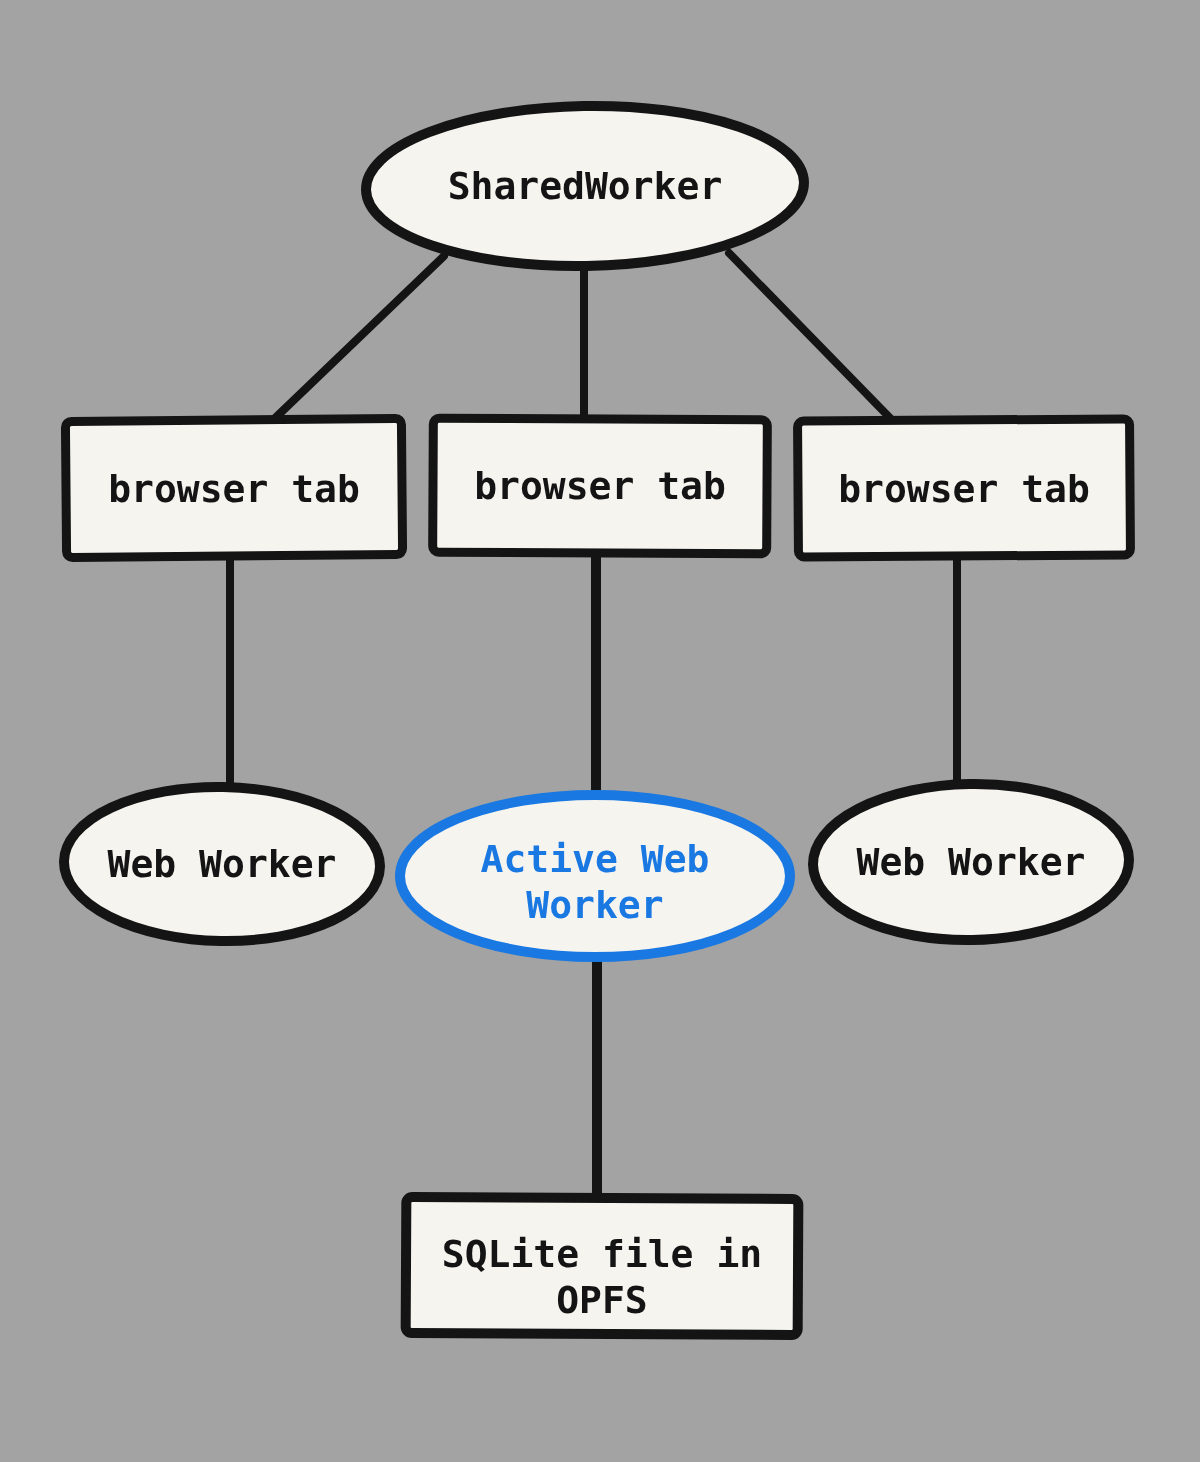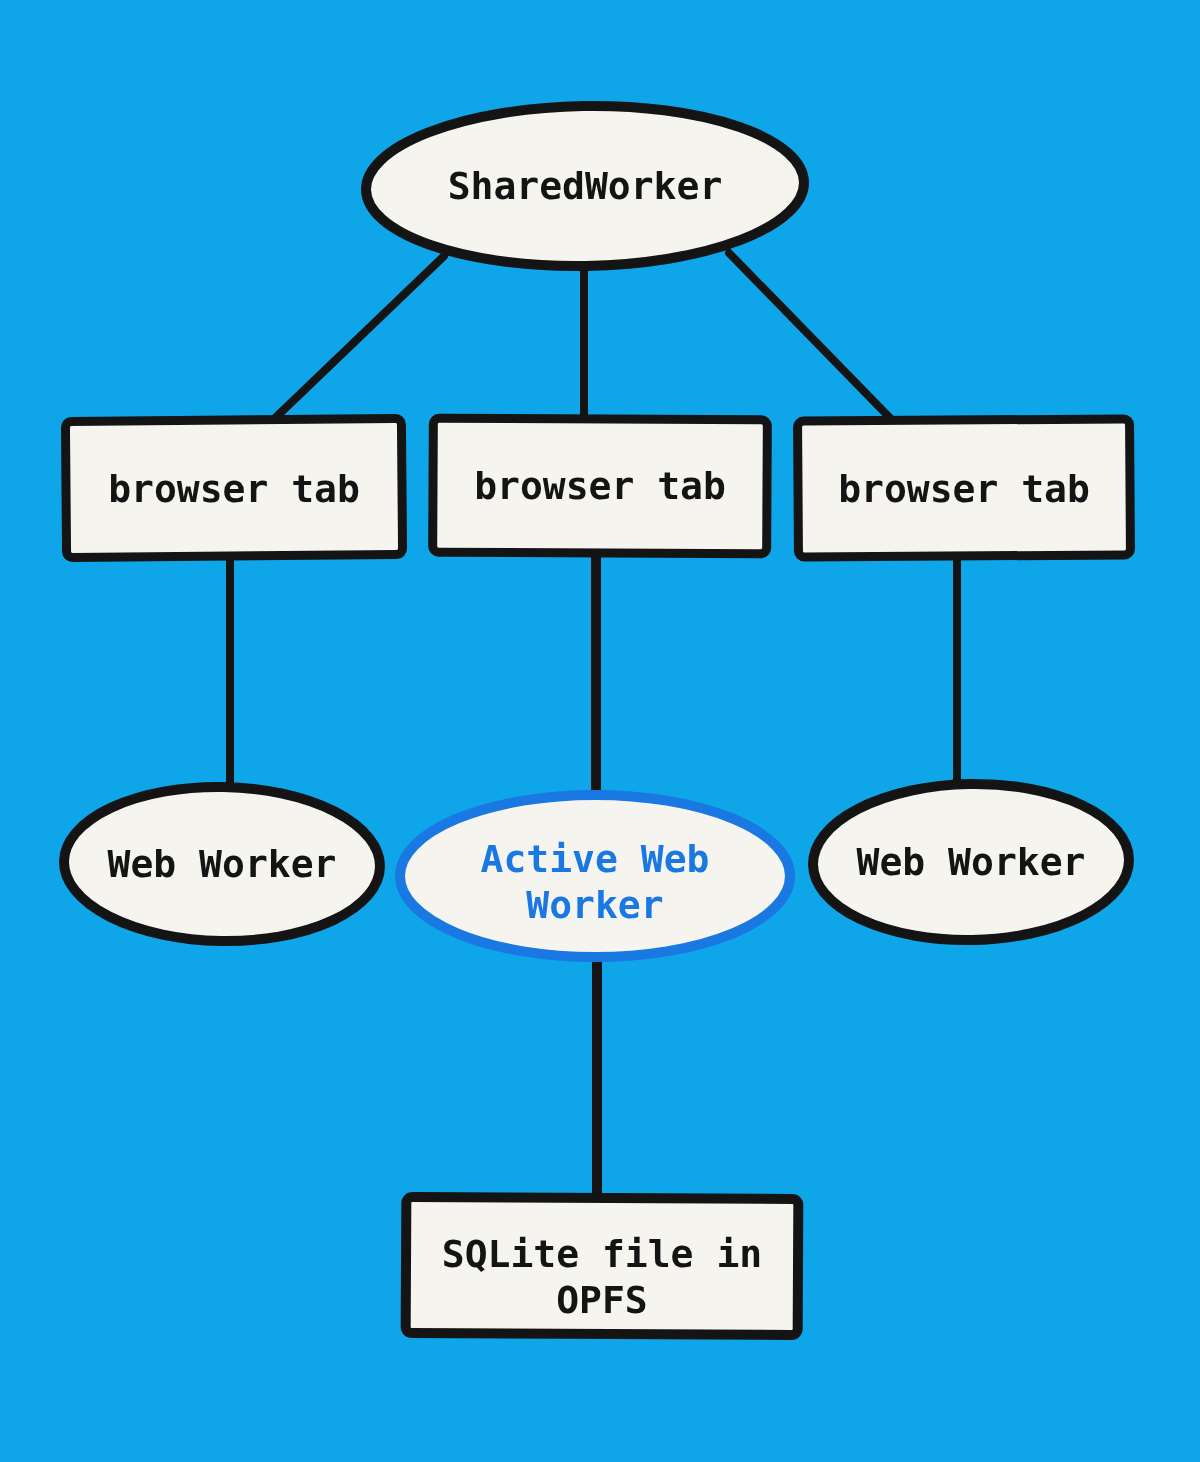--- a/index.html
+++ b/index.html
@@ -4,21 +4,21 @@
 <style>
   html, body {
     margin: 0;
     padding: 0;
     background: #f6f4ef;
   }
   .canvas {
     position: relative;
     width: 1200px;
     height: 1462px;
-    background: #0ea5e9;
+    background: #a3a3a3;
     overflow: hidden;
     text-decoration: underline;
   }
   svg text {
     font-family: "DejaVu Sans Mono", "Liberation Mono", monospace;
     font-weight: bold;
   }
   .node-label { font-size: 38px; }
 </style>
 </head>

